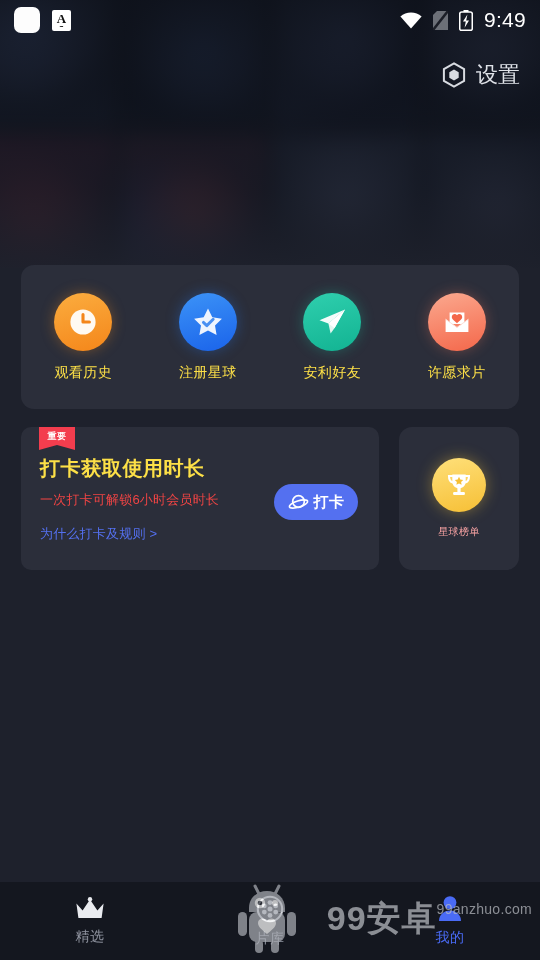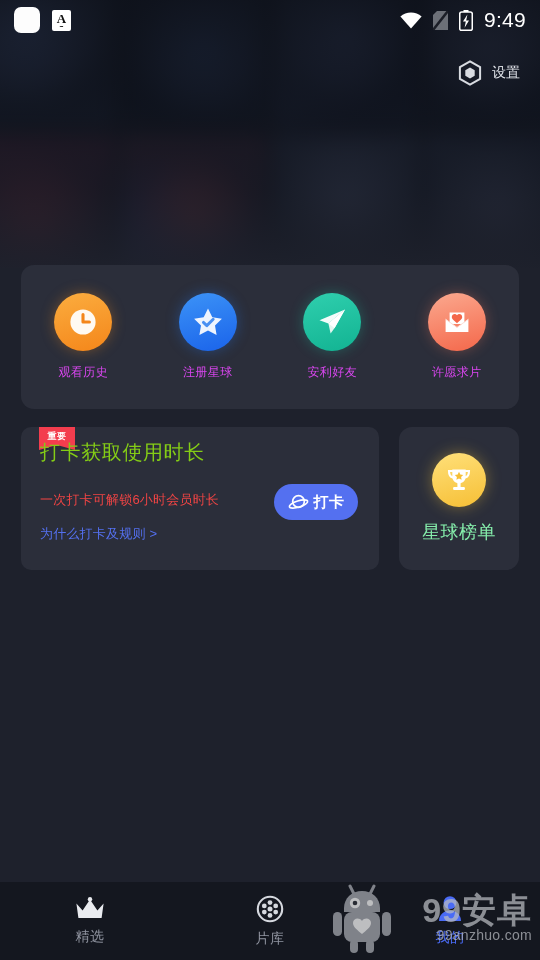--- a/index.html
+++ b/index.html
@@ -93,21 +93,21 @@
     color: #ffffff; font-size: 21px; letter-spacing: .3px;
     font-family: "Liberation Sans", sans-serif;
   }
 
   
   .settings {
     position: absolute; top: 60px; right: 20px;
     display: flex; align-items: center; gap: 9px;
     z-index: 6;
   }
-  .settings-label { color: #dfe2e8; font-size: 14px; }
+  .settings-label { color: #dfe2e8; font-size: 22px; }
 
   
   .account {
     position: absolute; top: 136px; left: 0;
     width: 540px; height: 96px;
     display: flex; align-items: center;
     padding: 0 22px;
     z-index: 6;
   }
   .acc-text { flex: 1; }
@@ -151,21 +151,21 @@
   }
   .qa {
     flex: 1; display: flex; flex-direction: column;
     align-items: center; gap: 13px; cursor: pointer;
   }
   .qa-circle {
     width: 58px; height: 58px; border-radius: 50%;
     display: flex; align-items: center; justify-content: center;
     position: relative;
   }
-  .qa-label { color: #d946ef; font-size: 12px; letter-spacing: .4px; }
+  .qa-label { color: #fde047; font-size: 14px; letter-spacing: .4px; }
   .c-history { background: linear-gradient(165deg, #fbad3f 0%, #f4861a 100%);
                box-shadow: 0 0 14px rgba(244,140,30,.35); }
   .c-follow  { background: linear-gradient(165deg, #3c93f7 0%, #1a63ea 100%);
                box-shadow: 0 0 14px rgba(38,120,240,.35); }
   .c-share   { background: linear-gradient(165deg, #2fcfae 0%, #12b392 100%);
                box-shadow: 0 0 14px rgba(28,190,158,.33); }
   .c-wish    { background: linear-gradient(165deg, #fba98f 0%, #f4674a 100%);
                box-shadow: 0 0 14px rgba(245,120,90,.33); }
 
   
@@ -179,22 +179,22 @@
     position: absolute; top: 0; left: 18px;
     width: 36px; height: 23px;
     background: #f33d4e;
     color: #fff; font-size: 9px; font-weight: bold;
     display: flex; align-items: flex-start; justify-content: center;
     padding-top: 3px;
     clip-path: polygon(0 0, 100% 0, 100% 100%, 50% 78%, 0 100%);
     letter-spacing: .5px;
   }
   .ck-title {
-    position: absolute; top: 12px; left: 19px;
-    color: #84cc16; font-size: 20px; font-weight: normal; letter-spacing: .6px;
+    position: absolute; top: 28px; left: 19px;
+    color: #fde047; font-size: 20px; font-weight: bold; letter-spacing: .6px;
   }
   .ck-sub {
     position: absolute; top: 64px; left: 19px;
     color: #ef4444; font-size: 13px; letter-spacing: .2px;
   }
   .ck-link {
     position: absolute; top: 98px; left: 19px;
     color: #5470ef; font-size: 13px; letter-spacing: .2px; cursor: pointer;
   }
   .ck-btn {
@@ -215,21 +215,21 @@
     display: flex; flex-direction: column;
     align-items: center; justify-content: center; gap: 13px;
     z-index: 5; cursor: pointer;
   }
   .rank-circle {
     width: 54px; height: 54px; border-radius: 50%;
     background: linear-gradient(165deg, #ffe07a 0%, #f6bf35 100%);
     box-shadow: 0 0 15px rgba(246,197,60,.4);
     display: flex; align-items: center; justify-content: center;
   }
-  .rank-label { color: #86efac; font-size: 18px; letter-spacing: .4px; }
+  .rank-label { color: #fca5a5; font-size: 10px; letter-spacing: .4px; }
 
   
   .bottomnav {
     position: absolute; bottom: 0; left: 0;
     width: 540px; height: 78px;
     background: #14171f;
     display: flex; align-items: center;
     z-index: 7;
   }
   .nav-item {
@@ -240,21 +240,21 @@
   .nav-label { font-size: 14px; letter-spacing: .6px; }
   .nav-inactive .nav-label { color: #9296a2; }
   .nav-active .nav-label { color: #4a6bf5; }
 
   
   .watermark {
     position: absolute; bottom: 6px; right: 8px;
     display: flex; align-items: center; gap: 6px;
     z-index: 9; pointer-events: none; opacity: .72;
   }
-  .wm-text { display: flex; flex-direction: column; align-items: flex-end; margin-left: 24px; }
+  .wm-text { display: flex; flex-direction: row; align-items: flex-start; margin-left: 24px; }
   .wm-main {
     color: #b9bcc2; font-size: 34px; font-weight: bold;
     line-height: 34px; letter-spacing: 1px;
   }
   .wm-sub {
     color: #b9bcc2; font-size: 14px; line-height: 17px; letter-spacing: .3px;
   }
 </style>
 </head>
 <body>

